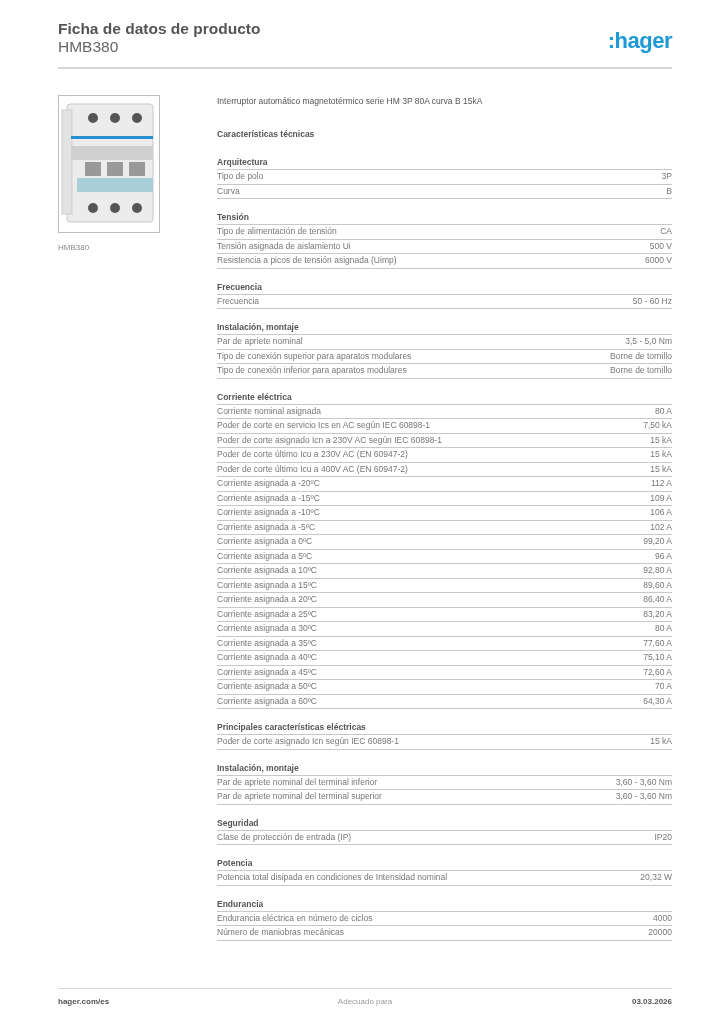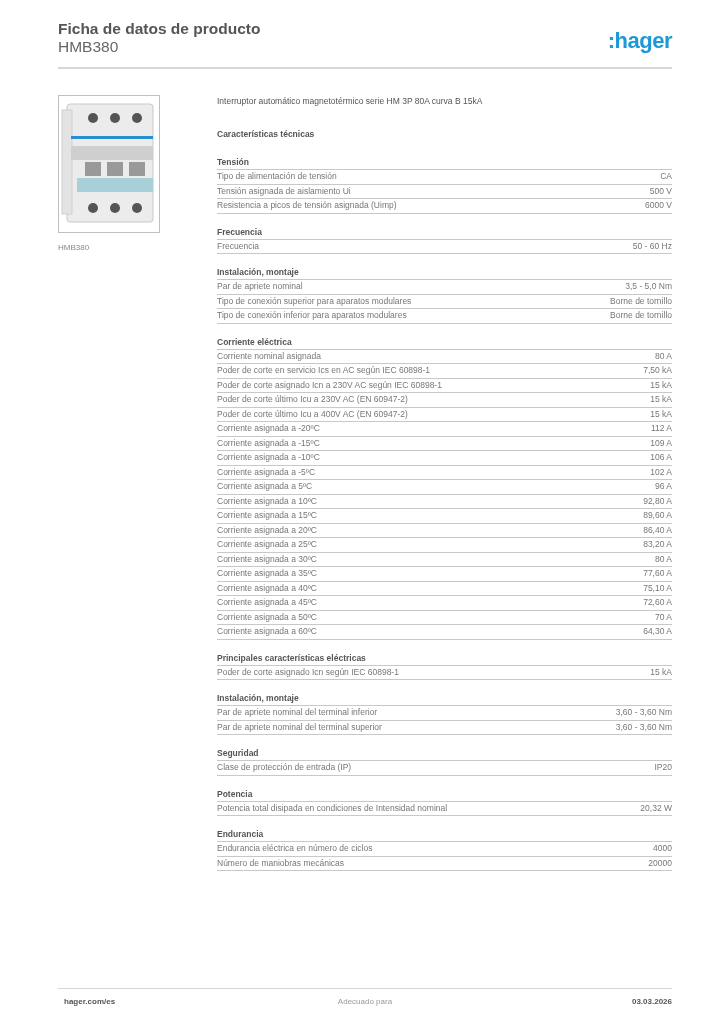--- a/index.html
+++ b/index.html
@@ -21,21 +21,21 @@
   .tech-title { font-size:8.5px; font-weight:bold; color:#555; margin-top:18px; margin-bottom:16px; line-height:11px; }
   .group { margin-bottom:12px; }
   .group-title { font-size:8.5px; font-weight:bold; color:#555; line-height:12px;
                  border-bottom:1px solid #c8c8c8; padding-bottom:1px; }
   .row { display:flex; justify-content:space-between; font-size:8.5px; color:#777;
          line-height:13.5px; border-bottom:1px solid #c8c8c8; }
   .row .val { text-align:right; }
 
   .footer-rule { position:absolute; left:58px; top:988px; width:614px; height:1px; background:#d6d6d6; }
   .footer { position:absolute; left:58px; top:997px; width:614px; font-size:8px; }
-  .footer .left { position:absolute; left:6px; font-weight:bold; color:#555; }
+  .footer .left { position:absolute; left:0; font-weight:bold; color:#555; }
   .footer .mid { position:absolute; left:0; width:100%; text-align:center; color:#999; }
   .footer .right { position:absolute; right:0; font-weight:bold; color:#555; }
 </style>
 </head>
 <body>
 
 <div class="header">
   <div class="doc-title">Ficha de datos de producto</div>
   <div class="doc-sub">HMB380</div>
   <div class="logo">:hager</div>
@@ -60,20 +60,31 @@
     <circle cx="78" cy="112" r="5" fill="#555"></circle>
   </svg>
 </div>
 <div class="img-caption">HMB380</div>
 
 <div class="content">
   <div class="product-desc">Interruptor automático magnetotérmico serie HM 3P 80A curva B 15kA</div>
   <div class="tech-title">Características técnicas</div>
   <div id="groups">
       <div class="group">
+        <div class="group-title">Arquitectura</div>
+        <div class="row">
+          <span>Tipo de polo</span>
+          <span class="val">3P</span>
+        </div>
+        <div class="row">
+          <span>Curva</span>
+          <span class="val">B</span>
+        </div>
+      </div>
+      <div class="group">
         <div class="group-title">Tensión</div>
         <div class="row">
           <span>Tipo de alimentación de tensión</span>
           <span class="val">CA</span>
         </div>
         <div class="row">
           <span>Tensión asignada de aislamiento Ui</span>
           <span class="val">500 V</span>
         </div>
         <div class="row">
@@ -133,20 +144,24 @@
           <span>Corriente asignada a -15ºC</span>
           <span class="val">109 A</span>
         </div>
         <div class="row">
           <span>Corriente asignada a -10ºC</span>
           <span class="val">106 A</span>
         </div>
         <div class="row">
           <span>Corriente asignada a -5ºC</span>
           <span class="val">102 A</span>
+        </div>
+        <div class="row">
+          <span>Corriente asignada a 0ºC</span>
+          <span class="val">99,20 A</span>
         </div>
         <div class="row">
           <span>Corriente asignada a 5ºC</span>
           <span class="val">96 A</span>
         </div>
         <div class="row">
           <span>Corriente asignada a 10ºC</span>
           <span class="val">92,80 A</span>
         </div>
         <div class="row">

